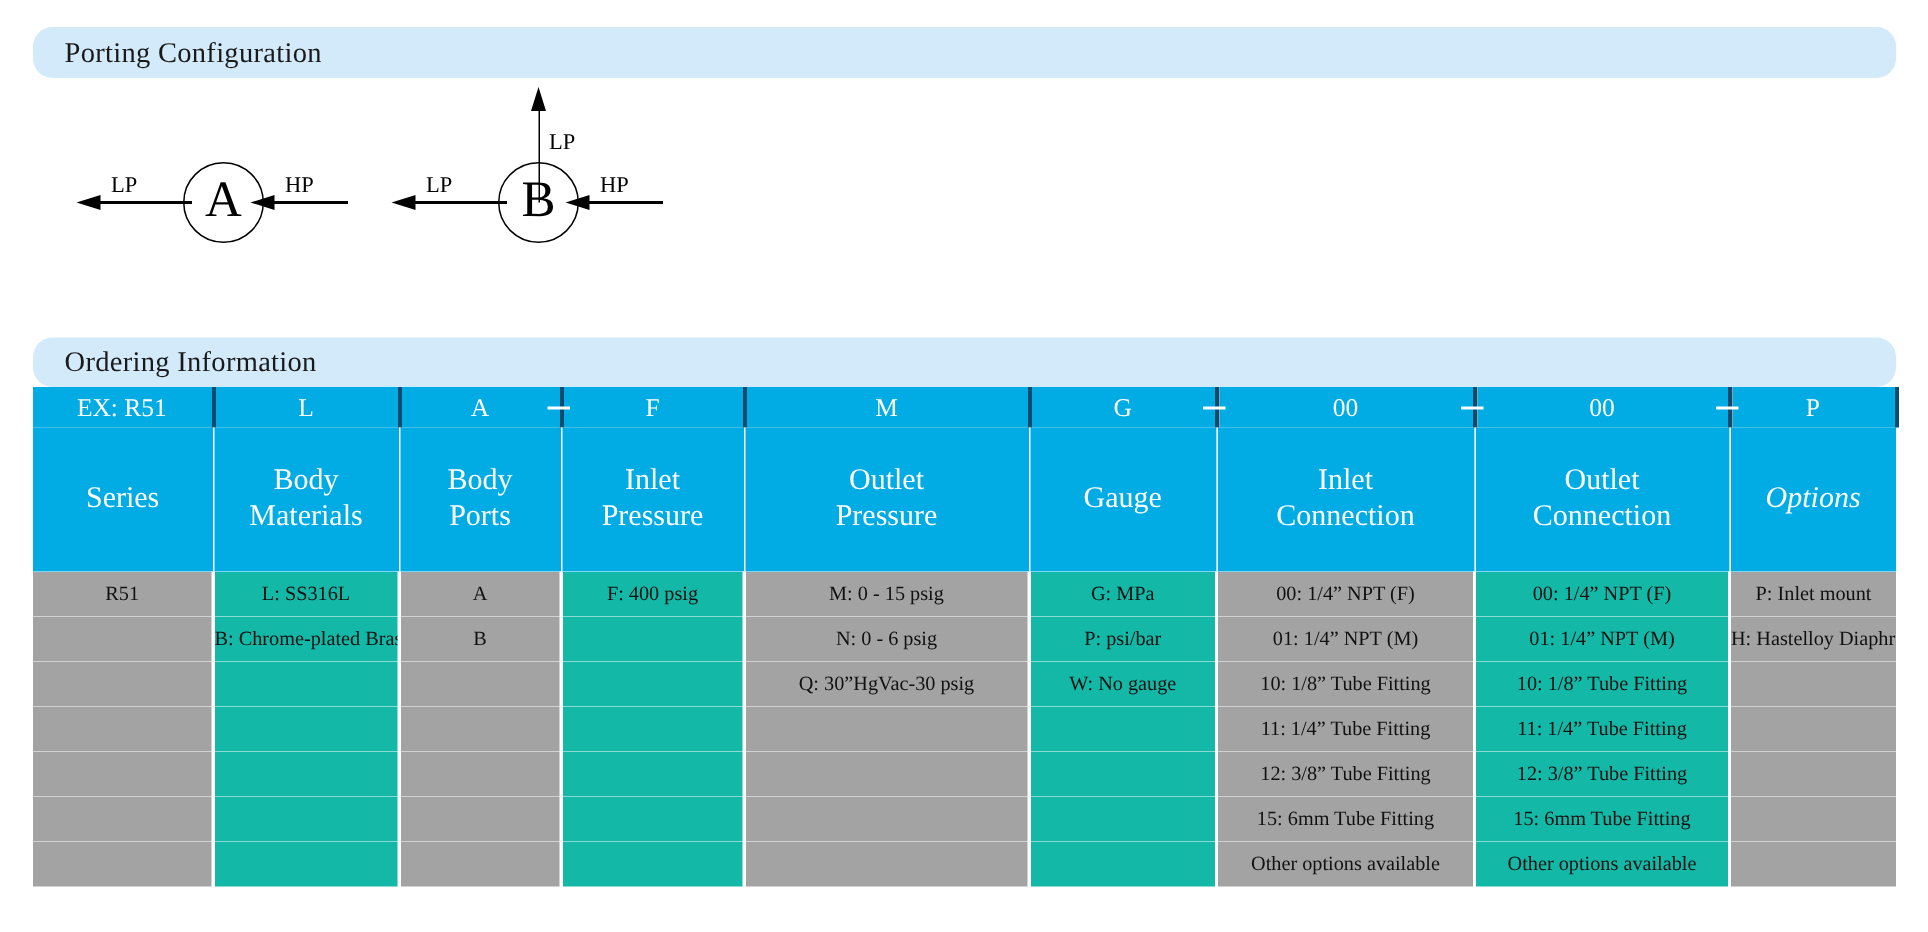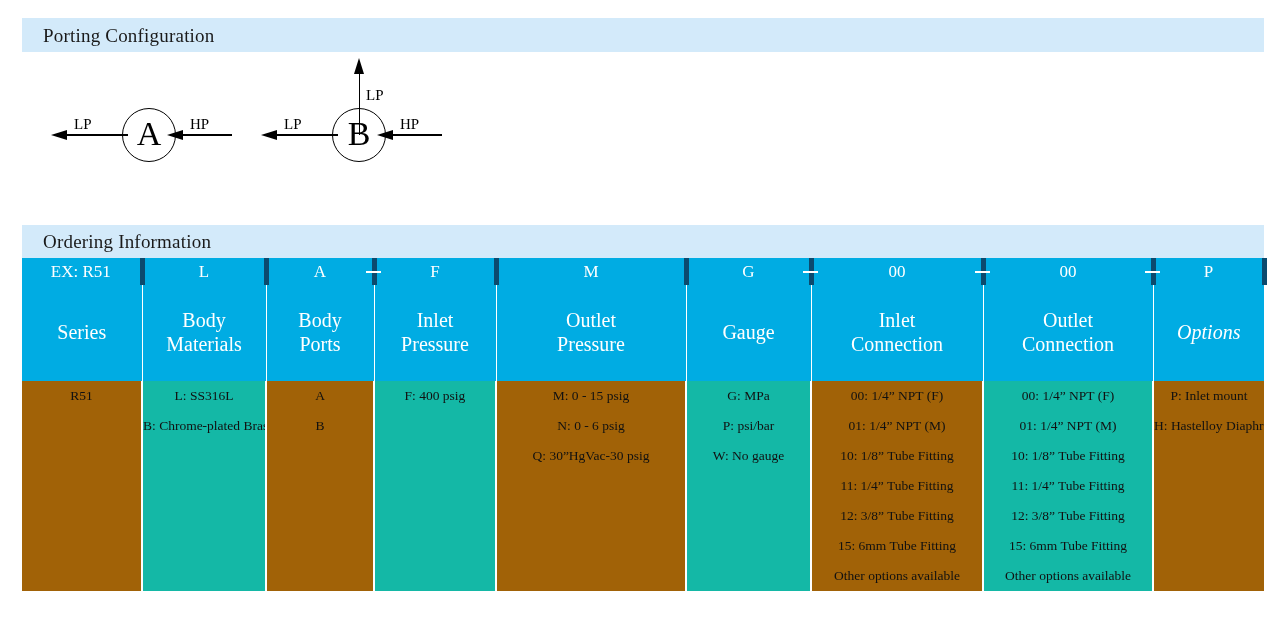--- a/index.html
+++ b/index.html
@@ -15,20 +15,21 @@
     overflow: hidden;
     position: relative;
   }
 
   
   .section-bar {
     position: absolute;
     background: #d3eafa;
     display: flex;
     align-items: center;
+    border-radius: 13px;
   }
   .section-bar .section-title {
     font-size: 19px;
     color: #1a1a1a;
     padding-left: 21px;
     letter-spacing: 0.2px;
     line-height: 1;
   }
 
   #porting-bar { left: 22px; top: 18px; width: 1242px; height: 34px; }
@@ -101,21 +102,21 @@
     vertical-align: middle;
     text-align: center;
   }
 
   
   tr.example-row td {
     background: #00ace3;
     color: #ffffff;
     height: 27px;
     font-size: 17px;
-    border-right: 5px solid #0c4a6e;
+    border-right: 3px solid #0c4a6e;
     position: relative;
   }
   tr.example-row td.sep-left::before {
     content: "";
     position: absolute;
     left: -11px;
     top: 50%;
     margin-top: -1px;
     width: 15px;
     height: 2px;
@@ -139,21 +140,21 @@
     height: 30px;
     font-size: 13.5px;
     color: #111;
     border-right: 2px solid #ffffff;
     padding: 0 2px;
     white-space: nowrap;
     overflow: hidden;
   }
   tr.data-row td:last-child { border-right: none; }
 
-  tr.data-row td.shade-a { background: #a16207; }
+  tr.data-row td.shade-a { background: #a3a3a3; }
   tr.data-row td.shade-b { background: #14b8a6; }
 
   td.tiny { font-size: 10px; }
 </style>
 </head>
 <body>
 
 <div class="section-bar" id="porting-bar">
   <span class="section-title">Porting Configuration</span>
 </div>

